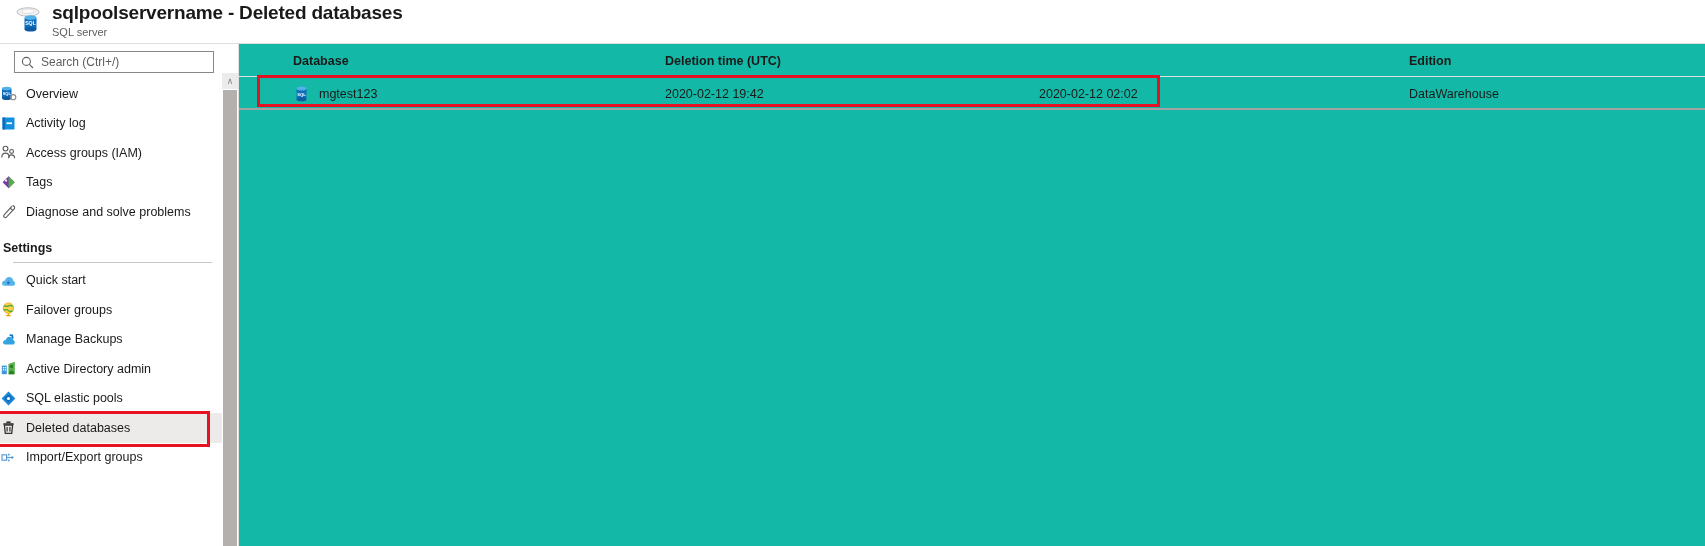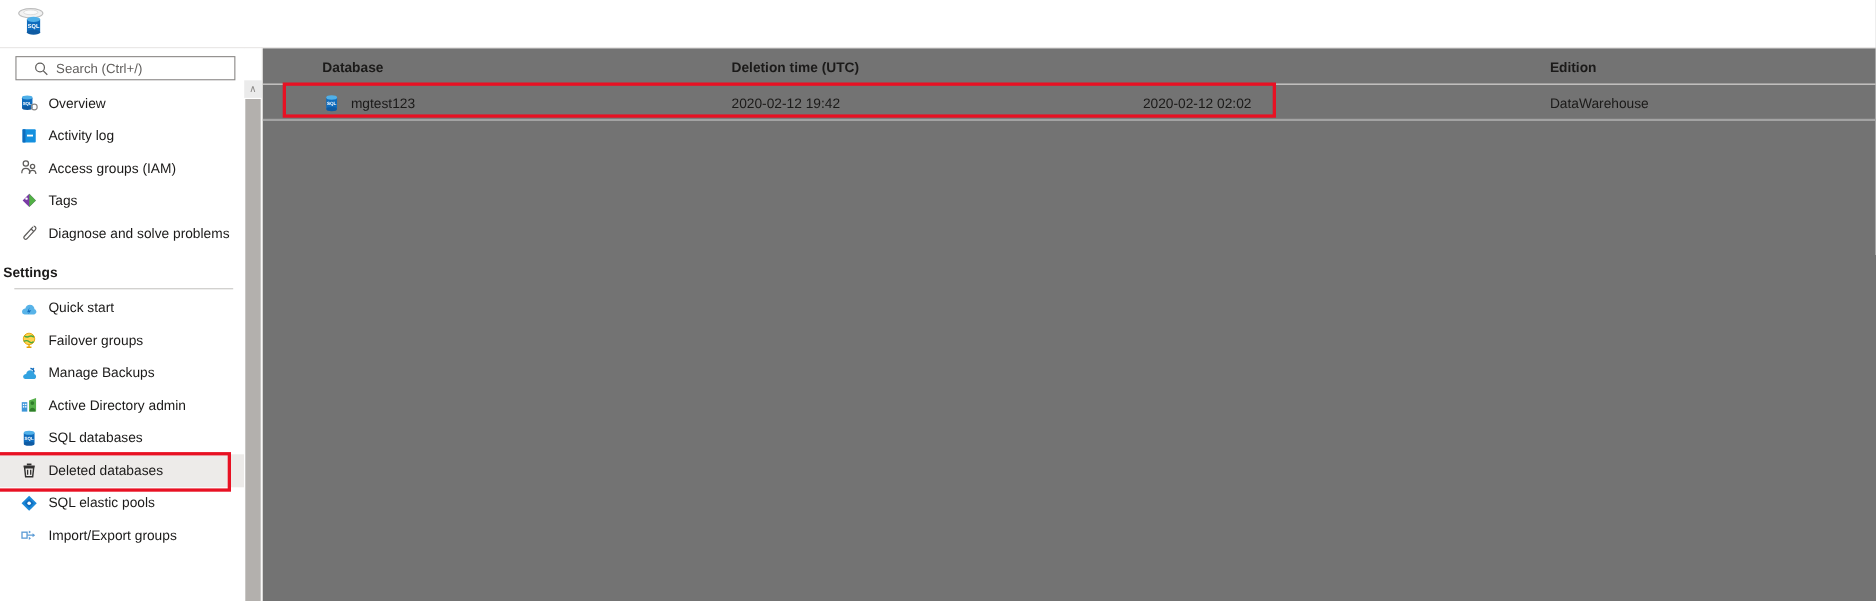--- a/index.html
+++ b/index.html
@@ -65,21 +65,21 @@
     width: 222px; height: 35px;
   }
   .search-box {
     position: absolute;
     left: 14px; top: 7px;
     width: 200px; height: 22px;
     border: 1px solid #8a8886;
     background: #ffffff;
     display: flex;
     align-items: center;
-    padding-left: 16px;
+    padding-left: 6px;
   }
   .search-icon {
     width: 13px; height: 13px;
     flex: 0 0 auto;
     display: inline-block;
   }
   .search-input {
     border: 0; outline: 0;
     background: transparent;
     font-family: "Liberation Sans", sans-serif;
@@ -106,21 +106,21 @@
   .nav-list {
     position: absolute;
     left: 0; top: 35px;
     width: 222px;
   }
   .nav-item {
     position: relative;
     height: 29.5px;
     display: flex;
     align-items: center;
-    padding-left: 18px;
+    padding-left: 0;
     cursor: pointer;
     font-size: 12.5px;
     color: #1b1a19;
   }
   .nav-item .ico {
     width: 17px; height: 17px;
     flex: 0 0 17px;
     margin-right: 9px;
     display: inline-block;
     position: relative;
@@ -185,21 +185,21 @@
     left: 238px; top: 0;
     width: 1px; height: 503px;
     background: #e1dfdd;
   }
 
   
   .content {
     position: absolute;
     left: 239px; top: 0;
     width: 1466px; height: 503px;
-    background: #737373;
+    background: #14b8a6;
   }
   .grid-header {
     position: absolute;
     left: 0; top: 0;
     width: 1466px; height: 33px;
     border-bottom: 1px solid #e1dfdd;
   }
   .grid-row {
     position: absolute;
     left: 0; top: 33px;
@@ -252,20 +252,24 @@
       <ellipse cx="16" cy="8.2" rx="6.5" ry="2.2" fill="#fafafa" stroke="#d4d4d4" stroke-width="0.7"></ellipse>
       <g>
         <rect x="12.5" y="14.5" width="12" height="12" rx="1.2" fill="#0f6cbd"></rect>
         <ellipse cx="18.5" cy="14.6" rx="6" ry="2.3" fill="#50b0e8"></ellipse>
         <ellipse cx="18.5" cy="26.3" rx="6" ry="2.3" fill="#0f5ba3"></ellipse>
         <text x="18.5" y="22.4" font-family="'Liberation Sans',sans-serif" font-size="5.2" font-weight="bold" fill="#ffffff" text-anchor="middle">SQL</text>
       </g>
     </svg>
   </span>
 
+  <div class="header-text">
+    <div class="header-title">sqlpoolservername - Deleted databases</div>
+    <div class="header-subtitle">SQL server</div>
+  </div>
 </div>
 
 <div class="body-area">
 
   <div class="sidebar">
 
     <div class="search-row">
       <div class="search-box">
         <span class="search-icon">
           <svg width="13" height="13" viewBox="0 0 13 13">
@@ -388,54 +392,43 @@
             <rect x="2.8" y="9.2" width="1.3" height="1.3" fill="#ffffff"></rect>
             <rect x="4.8" y="9.2" width="1.3" height="1.3" fill="#ffffff"></rect>
             <path d="M8.4 4 14.8 1.8 14.8 14.2 8.4 14.2z" fill="#57b04b"></path>
             <circle cx="11.4" cy="6.4" r="1.7" fill="#2f7d2a"></circle>
             <path d="M8.8 14.2 c0-2.2 1.2-3.6 2.7-3.6s2.7 1.4 2.7 3.6z" fill="#2f7d2a"></path>
           </svg>
         </span>
         <span class="lbl">Active Directory admin</span>
       </div>
 
-      <div class="nav-item">
-        <span class="ico">
-          <svg width="17" height="17" viewBox="0 0 17 17">
-            <rect x="3.6" y="3.2" width="9.8" height="10.4" rx="1" fill="#0f6cbd"></rect>
-            <ellipse cx="8.5" cy="3.4" rx="4.9" ry="1.9" fill="#50b0e8"></ellipse>
-            <ellipse cx="8.5" cy="13.4" rx="4.9" ry="1.9" fill="#0f5ba3"></ellipse>
-            <text x="8.5" y="10" font-family="'Liberation Sans',sans-serif" font-size="4.1" font-weight="bold" fill="#ffffff" text-anchor="middle">SQL</text>
-          </svg>
-        </span>
-        <span class="lbl">SQL databases</span>
+
+      <div class="nav-item">
+        <span class="ico">
+          <svg width="17" height="17" viewBox="0 0 17 17">
+            <path d="M8.5 1.6 15.4 8.5 8.5 15.4 1.6 8.5z" fill="#1b88d8"></path>
+            <path d="M8.5 4.4 12.6 8.5 8.5 12.6 4.4 8.5z" fill="#0f6cbd"></path>
+            <circle cx="8.5" cy="8.5" r="1.6" fill="#ffffff"></circle>
+          </svg>
+        </span>
+        <span class="lbl">SQL elastic pools</span>
       </div>
 
       <div class="nav-item selected highlighted">
         <span class="ico">
           <svg width="17" height="17" viewBox="0 0 17 17">
             <rect x="3.4" y="4.2" width="10.2" height="1.6" fill="#323130"></rect>
             <rect x="6.4" y="2.4" width="4.2" height="1.6" fill="#323130"></rect>
             <path d="M4.4 6.2 h8.2 l-.9 8.2 h-6.4z" fill="none" stroke="#323130" stroke-width="1.3"></path>
             <line x1="7.1" y1="8.1" x2="7.1" y2="12.6" stroke="#323130" stroke-width="1.2"></line>
             <line x1="9.9" y1="8.1" x2="9.9" y2="12.6" stroke="#323130" stroke-width="1.2"></line>
           </svg>
         </span>
         <span class="lbl">Deleted databases</span>
-      </div>
-
-      <div class="nav-item">
-        <span class="ico">
-          <svg width="17" height="17" viewBox="0 0 17 17">
-            <path d="M8.5 1.6 15.4 8.5 8.5 15.4 1.6 8.5z" fill="#1b88d8"></path>
-            <path d="M8.5 4.4 12.6 8.5 8.5 12.6 4.4 8.5z" fill="#0f6cbd"></path>
-            <circle cx="8.5" cy="8.5" r="1.6" fill="#ffffff"></circle>
-          </svg>
-        </span>
-        <span class="lbl">SQL elastic pools</span>
       </div>
 
       <div class="nav-item">
         <span class="ico">
           <svg width="17" height="17" viewBox="0 0 17 17">
             <rect x="2" y="5.8" width="4.6" height="5.4" fill="none" stroke="#5b9bd5" stroke-width="1.2"></rect>
             <line x1="6.8" y1="8.5" x2="12.6" y2="8.5" stroke="#5b9bd5" stroke-width="1.2"></line>
             <path d="M11.6 6.7 14 8.5 11.6 10.3z" fill="#5b9bd5"></path>
             <path d="M8.2 4.2 10.2 5.6 8.2 7z" fill="#5b9bd5"></path>
             <path d="M8.2 10 10.2 11.4 8.2 12.8z" fill="#5b9bd5"></path>

